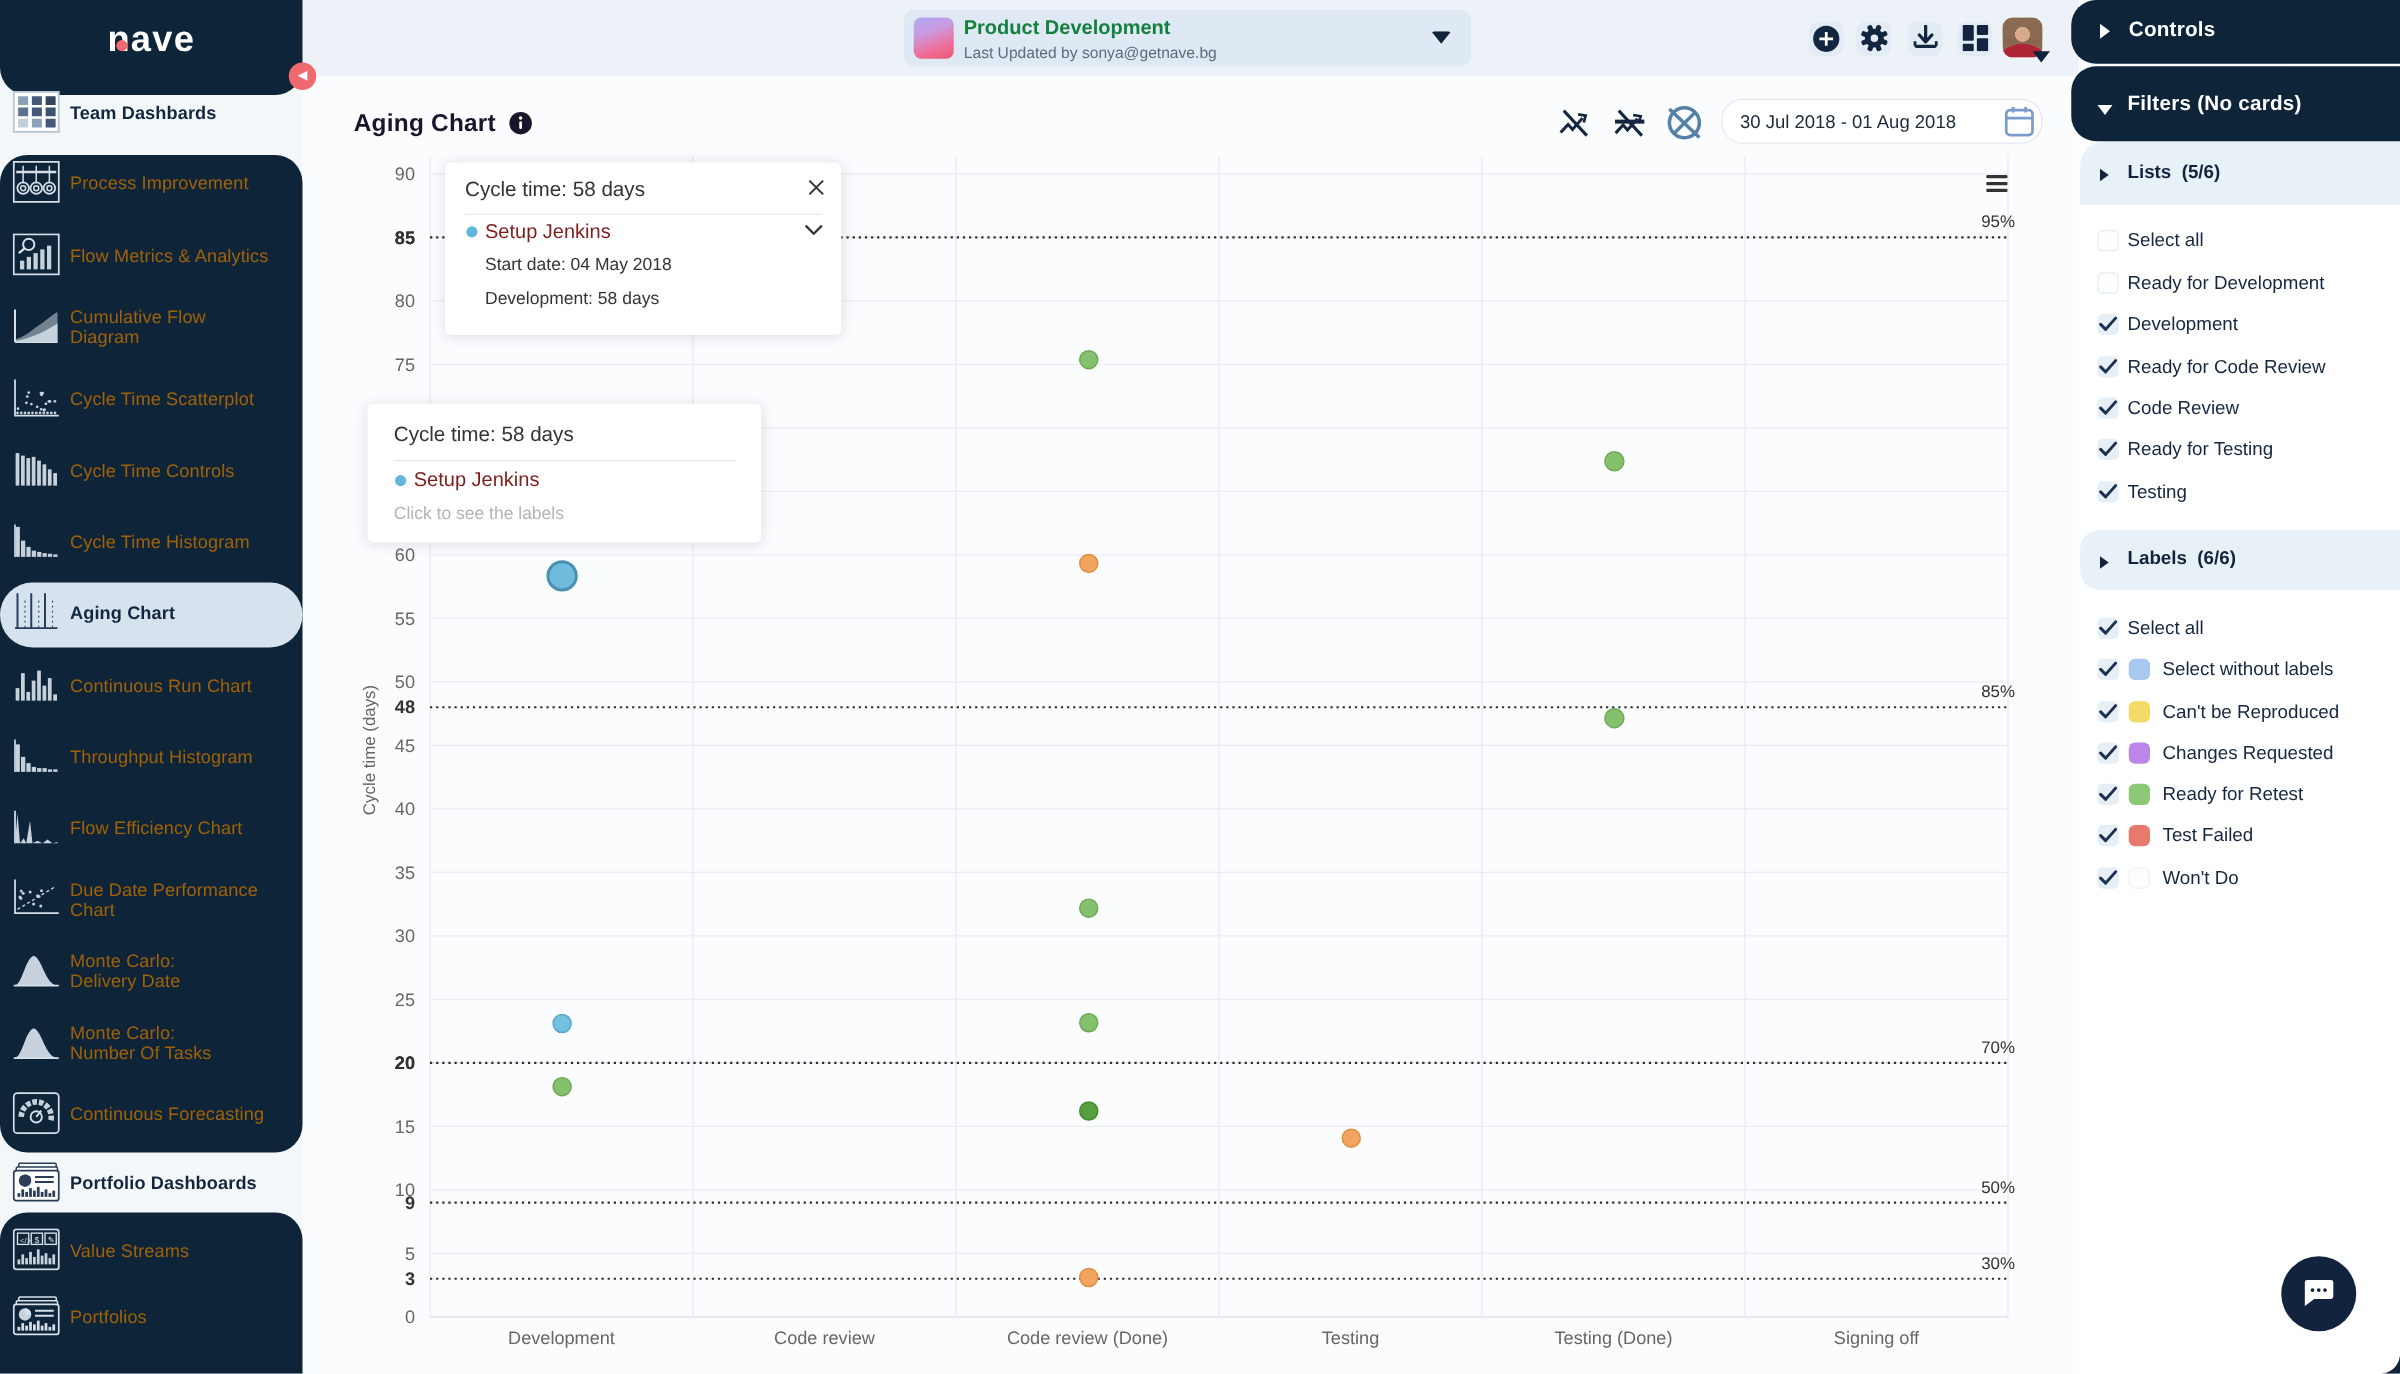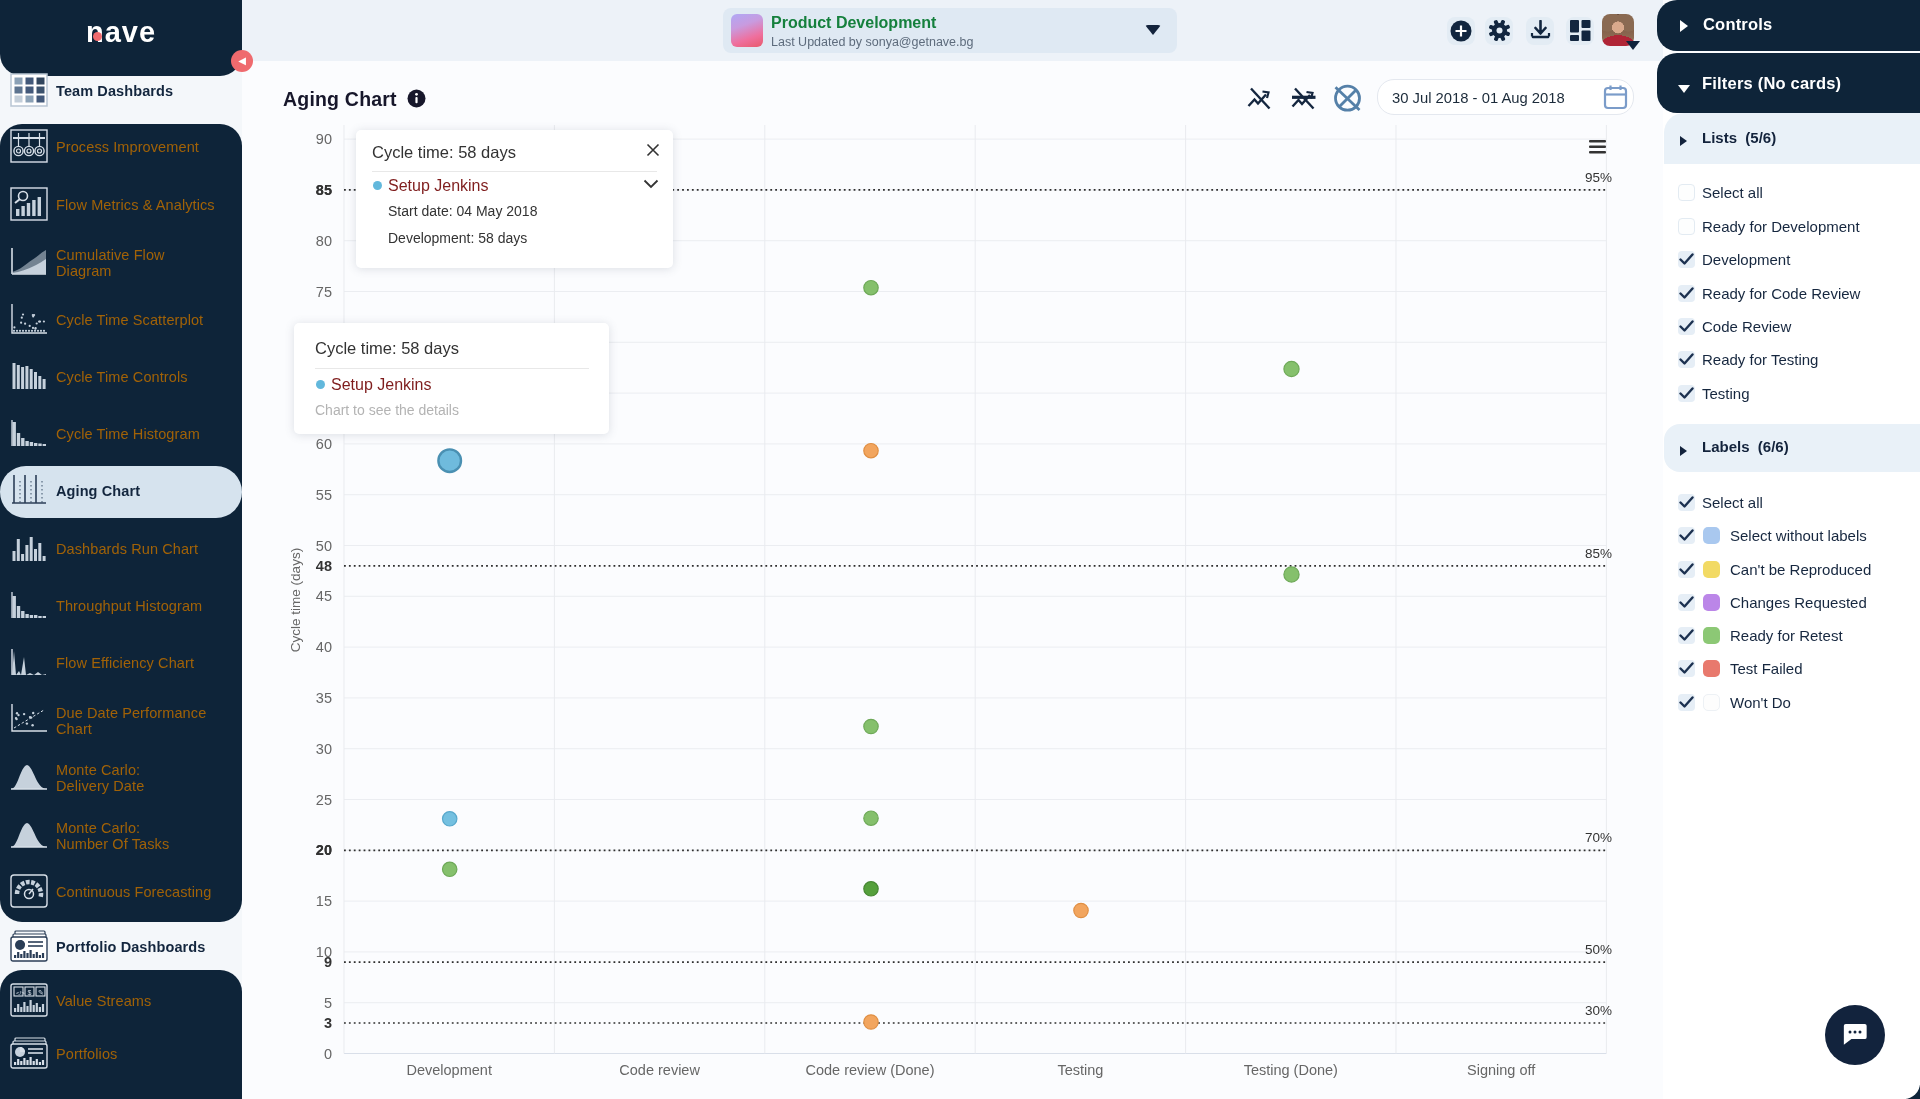--- a/index.html
+++ b/index.html
@@ -186,21 +186,21 @@
       <path d="M1.5 1.5 L8 8 L14.5 1.5" stroke="#333" stroke-width="1.8" fill="none"></path>
     </svg>
   <div class="sub" style="left:32px;top:73px">Start date: 04 May 2018</div>
   <div class="sub" style="left:32px;top:100px">Development: 58 days</div>
 </div>
 <div class="tt" id="tt2">
   <div class="ttitle" style="left:21px;top:16px">Cycle time: 58 days</div>
   <div class="sep" style="left:21px;right:20px;top:45px"></div>
   <div class="dot" style="left:22px;top:57px"></div>
   <div class="nm" style="left:37px;top:53px">Setup Jenkins</div>
-  <div class="sub" style="left:21px;top:79px;color:#b3b3b3">Chart to see the details</div>
+  <div class="sub" style="left:21px;top:79px;color:#b3b3b3">Click to see the labels</div>
 </div>
 
 <div class="abs" id="sidebar"></div>
 <div class="abs" id="sb-top"></div>
 <div class="abs" id="sb-main"></div>
 <div class="abs" id="sb-bot"></div>
 <div class="abs" id="sel-aging"></div>
 <div class="abs logo" style="z-index:12">nave<span class="dot"></span></div>
 <div class="abs" id="collapse">◀</div>
 <div id="sb-items" style="position:absolute;z-index:12;left:0;top:0;width:242px">
@@ -332,21 +332,21 @@
       <span class="ic"><svg width="38" height="34" viewBox="0 0 38 34">
           <rect x="2.5" y="20" width="3" height="10" fill="#c6d1dc"></rect>
           <rect x="6.8" y="8" width="3" height="22" fill="#c6d1dc"></rect>
           <rect x="11.1" y="23" width="3" height="7" fill="#c6d1dc"></rect>
           <rect x="15.399999999999999" y="14" width="3" height="16" fill="#c6d1dc"></rect>
           <rect x="19.7" y="6" width="3" height="24" fill="#c6d1dc"></rect>
           <rect x="24.0" y="18" width="3" height="12" fill="#c6d1dc"></rect>
           <rect x="28.299999999999997" y="12" width="3" height="18" fill="#c6d1dc"></rect>
           <rect x="32.599999999999994" y="25" width="3" height="5" fill="#c6d1dc"></rect>
         </svg></span>
-      <span class="lbl">Dashbards Run Chart</span>
+      <span class="lbl">Continuous Run Chart</span>
     </div>
 <div class="sbitem" style="top:582px;height:50px">
       <span class="ic"><svg width="38" height="34" viewBox="0 0 38 34">
           <rect x="2.5" y="8" width="3.4" height="22" fill="#c6d1dc"></rect>
           <rect x="6.8" y="18" width="3.4" height="12" fill="#c6d1dc"></rect>
           <rect x="11.1" y="23" width="3.4" height="7" fill="#c6d1dc"></rect>
           <rect x="15.399999999999999" y="26" width="3.4" height="4" fill="#c6d1dc"></rect>
           <rect x="19.7" y="27" width="3.4" height="3" fill="#c6d1dc"></rect>
           <rect x="24.0" y="27" width="3.4" height="3" fill="#c6d1dc"></rect>
           <rect x="28.299999999999997" y="28" width="3.4" height="2" fill="#c6d1dc"></rect>

